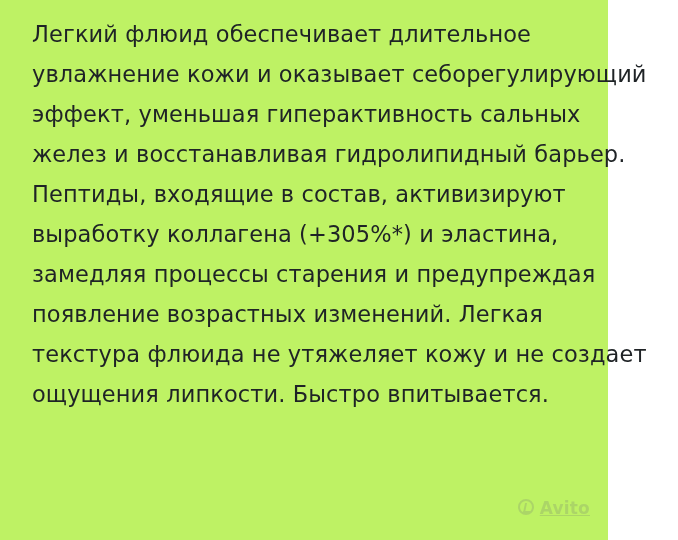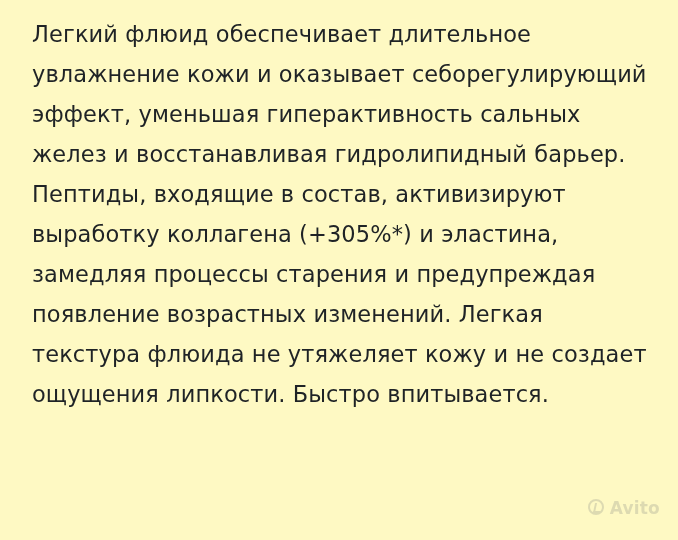--- a/index.html
+++ b/index.html
@@ -8,23 +8,23 @@
   }
   body {
     width: 678px;
     height: 540px;
     background: #ffffff;
     font-family: "DejaVu Sans", "Liberation Sans", sans-serif;
     overflow: hidden;
   }
   #page {
     position: relative;
-    width: 678px;
+    width: 608px;
     height: 540px;
-    background: #fef9c3;
+    background: #bef264;
     box-sizing: border-box;
   }
   #description-text {
     position: absolute;
     left: 32px;
     top: 14px;
     width: 616px;
     font-size: 22.5px;
     line-height: 40px;
     color: #1f2326;
@@ -37,20 +37,21 @@
     right: 18px;
     bottom: 22px;
     display: flex;
     align-items: center;
     gap: 4px;
     opacity: 0.22;
     color: #6b7075;
     font-size: 17px;
     letter-spacing: 0.2px;
     user-select: none;
+    text-decoration: underline;
   }
   #watermark .wm-mark {
     display: inline-block;
     width: 18px;
     height: 18px;
     position: relative;
   }
   #watermark .wm-mark::before {
     content: "";
     position: absolute;

